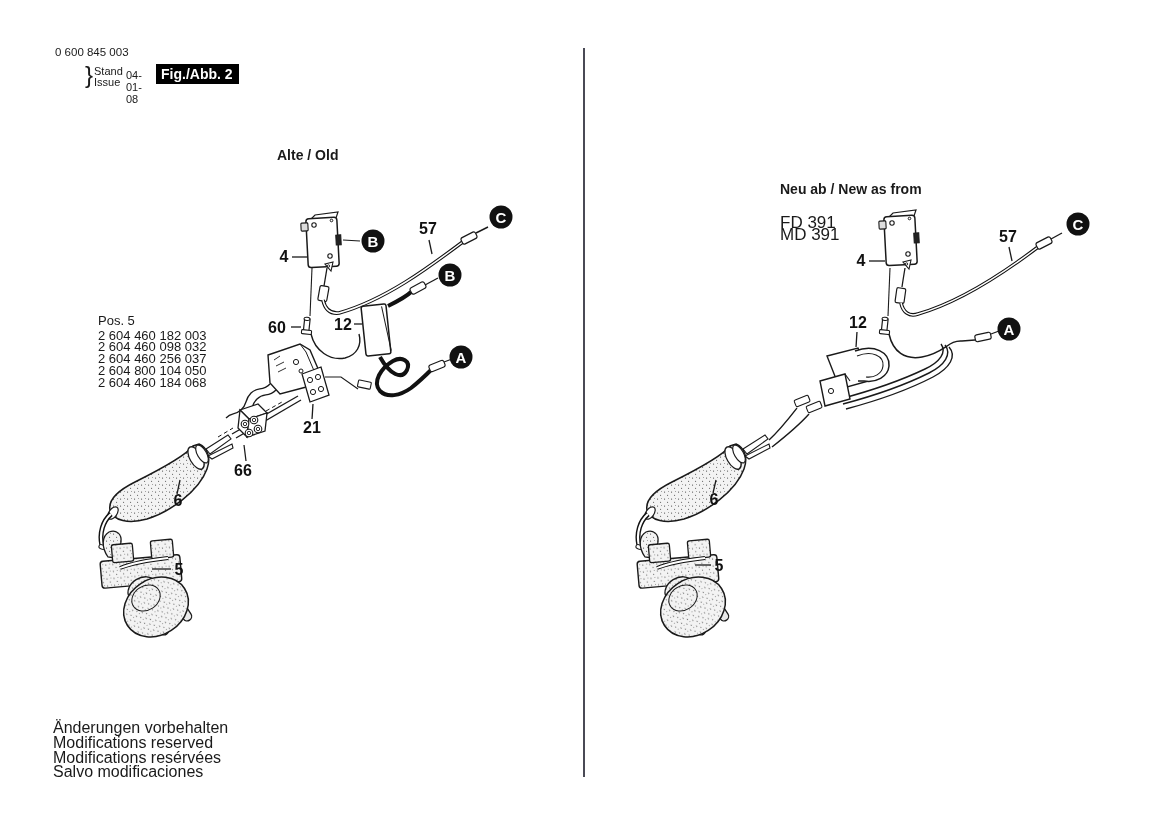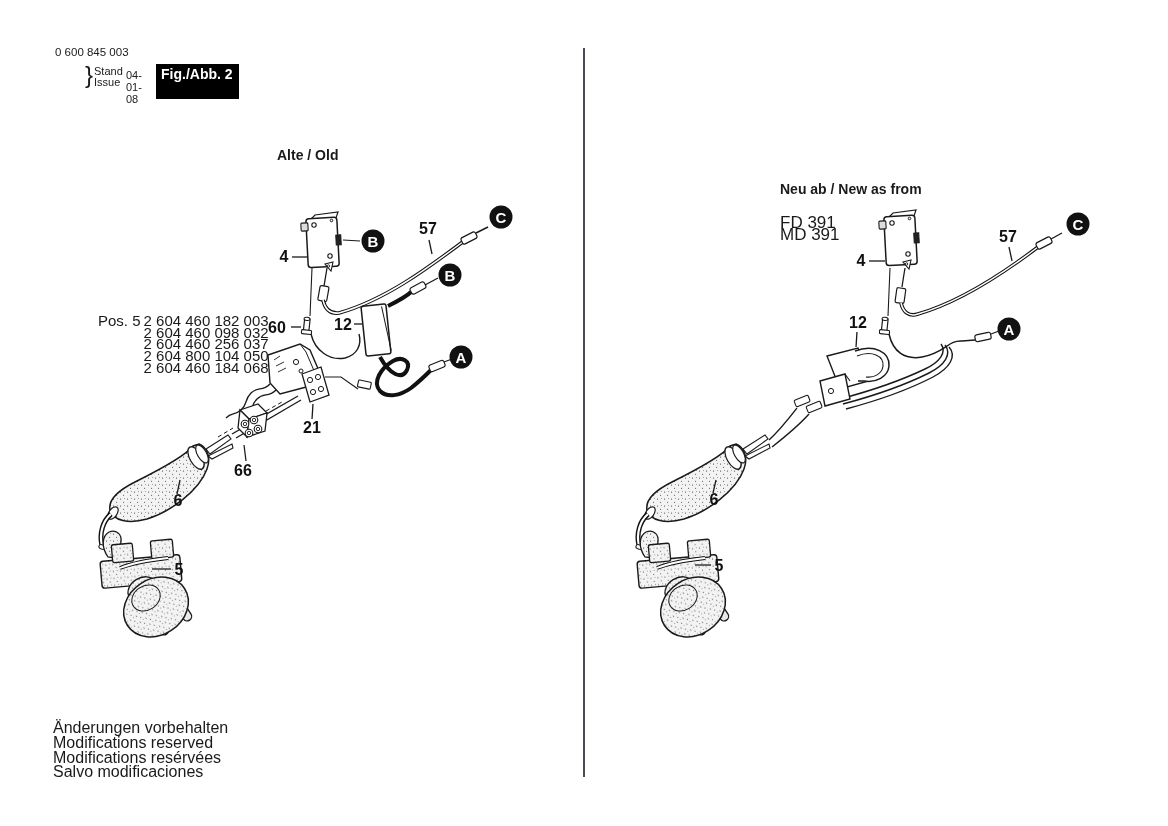--- a/index.html
+++ b/index.html
@@ -10,27 +10,27 @@
   .abs { position:absolute; }
   .order-number { left:55px; top:46px; font-size:11.5px; }
   .rev-block { left:55px; top:64px; height:26px; }
   .rev-word { position:absolute; left:0; font-size:11px; line-height:11px;margin-left:39px; }
   .rev-word.stand { top:2px; }
   .rev-word.issue { top:13px; }
   .rev-brace { position:absolute; left:30px; top:-2px; font-size:24px; line-height:26px; font-weight:400; }
   .rev-date { position:absolute; left:42px; top:5px; font-size:11px;margin-left:29px; }
   .fig-badge {
     left:156px; top:64px; background:#000; color:#fff; font-weight:bold;
-    font-size:14px; line-height:16px; padding:2px 6px 17px 5px;
+    font-size:14px; line-height:16px; padding:2px 6px 2px 5px;
   }
   .panel-title { font-weight:bold; font-size:14px; line-height:15px; }
   .title-old { left:277px; top:148px; }
   .title-new { left:780px; top:138px;margin-top:44px; }
   .model-codes { left:780px; top:217px; font-size:17px; line-height:11.5px; }
-  .pos-list { left:98px; top:315px; font-size:15px; line-height:11.7px; display:flex; gap:3px; }
+  .pos-list { left:98px; top:315px; font-size:13px; line-height:11.7px; display:flex; gap:3px;flex-direction:column; }
   .divider { left:583px; top:48px; width:2px; height:729px; background:#4a4a55; }
   .footer { left:53px; top:721px; font-size:16px; line-height:14.8px; }
   svg.art { position:absolute; left:0; top:0; }
   text.plabel { font-family:"Liberation Sans", sans-serif; font-weight:bold; font-size:16px; fill:#111; }
   text.mletter { font-family:"Liberation Sans", sans-serif; font-weight:bold; font-size:15px; fill:#fff; text-anchor:middle; }
 </style>
 </head>
 <body>
 
 <div class="page">

